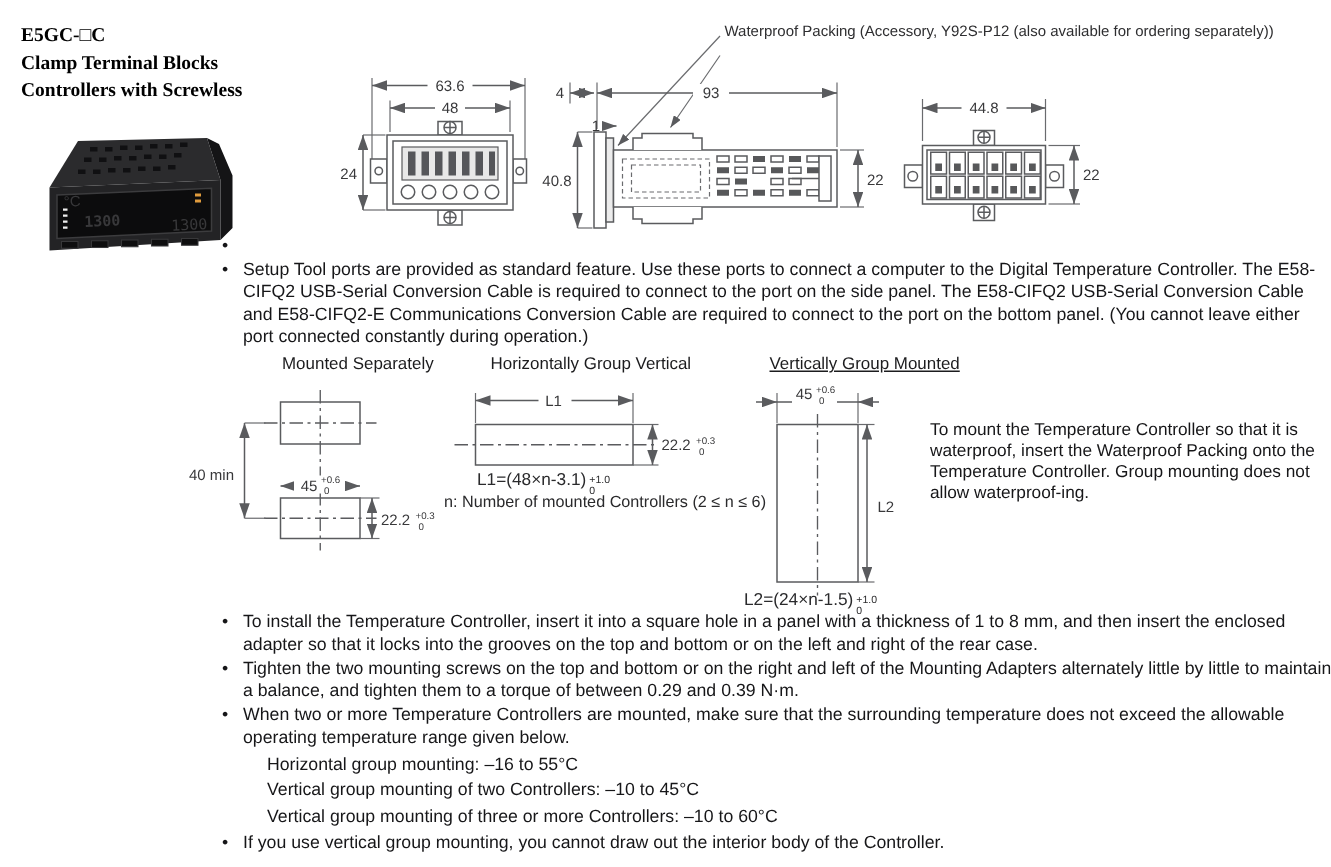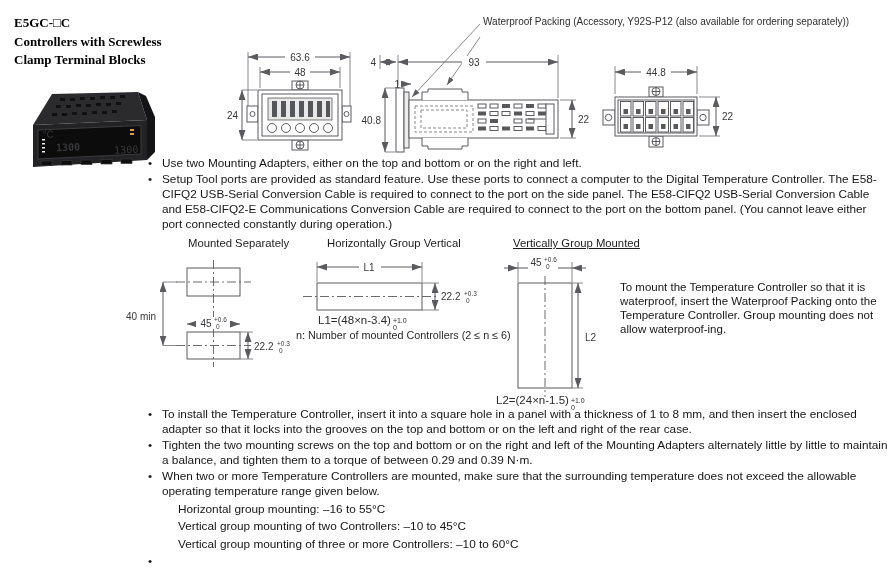--- a/index.html
+++ b/index.html
@@ -32,22 +32,22 @@
   .wbg{fill:#fff;stroke:none;}
   .tsm{font-size:6.5px;}
 </style>
 </head>
 <body>
 
 <div class="page">
 
   <div class="abs title-block">
     <div>E5GC-□C</div>
+    <div>Clamp Terminal Blocks</div>
     <div>Controllers with Screwless</div>
-    <div>Clamp Terminal Blocks</div>
   </div>
 
   <svg style="top:84px;left:26px;" width="140" height="95" viewBox="0 0 140 95">
     <g>
       <polygon points="7,41 121,36 112,8 26,10" fill="#2b2b2d"></polygon>
       <polygon points="121,36 112,8 120,12 129,33 129,68 121,76" fill="#141416"></polygon>
       <polygon points="7,41 121,36 121,76 7,83" fill="#232325"></polygon>
       <g fill="#101012">
         <rect x="34" y="14" width="5" height="3"></rect>
           <rect x="44" y="14" width="5" height="3"></rect>
@@ -261,21 +261,20 @@
       <line class="lnthin" x1="699" y1="97" x2="720" y2="97"></line>
         <line class="lnthin" x1="699" y1="136" x2="720" y2="136"></line>
       <line class="ln" x1="716" y1="97" x2="716" y2="136" marker-start="url(#ah1)" marker-end="url(#ah1)"></line>
       <text x="722" y="120">22</text>
     </g>
   </svg>
 
   <div class="abs notes" style="left:148px;top:156px;width:738px;">
     <div class="note">
       <span class="dot">•</span>
-      <span>Use two Mounting Adapters, either on the top and bottom or on the right and left.</span>
     </div>
     <div class="note">
       <span class="dot">•</span>
       <span>Setup Tool ports are provided as standard feature. Use these ports to connect a computer to the Digital Temperature Controller. The E58-CIFQ2 USB-Serial Conversion Cable is required to connect to the port on the side panel. The E58-CIFQ2 USB-Serial Conversion Cable and E58-CIFQ2-E Communications Conversion Cable are required to connect to the port on the bottom panel. (You cannot leave either port connected constantly during operation.)</span>
     </div>
   </div>
 
   <div class="abs mh" style="left:164px;top:237px;">Mounted Separately</div>
   <div class="abs mh" style="left:303px;top:237px;">Horizontally Group Vertical</div>
   <div class="abs mh" style="left:489px;top:237px;text-decoration:underline;">Vertically Group Mounted</div>
@@ -339,21 +338,21 @@
       <rect class="shape" x="518" y="47" width="54" height="105"></rect>
       <line class="cl" x1="545" y1="40" x2="545" y2="161"></line>
       <line class="lnthin" x1="572" y1="47" x2="583" y2="47"></line>
         <line class="lnthin" x1="572" y1="152" x2="583" y2="152"></line>
       <line class="ln" x1="578" y1="47" x2="578" y2="152" marker-start="url(#ah2)" marker-end="url(#ah2)"></line>
       <text x="585" y="105" font-size="10.5">L2</text>
     </g>
   </svg>
 
   <div class="abs formula" style="left:318px;top:314px;">
-    <span>L1=(48×n-3.4)</span><span class="tol">
+    <span>L1=(48×n-3.1)</span><span class="tol">
         <span>+1.0</span>
         <span>0</span>
       </span>
   </div>
   <div class="abs formula-note" style="left:296px;top:329px;">n: Number of mounted Controllers (2 ≤ n ≤ 6)</div>
   <div class="abs formula" style="left:496px;top:394px;">
     <span>L2=(24×n-1.5)</span><span class="tol">
         <span>+1.0</span>
         <span>0</span>
       </span>
@@ -372,16 +371,17 @@
     </div>
     <div class="note">
       <span class="dot">•</span>
       <span>When two or more Temperature Controllers are mounted, make sure that the surrounding temperature does not exceed the allowable operating temperature range given below.</span>
     </div>
     <div class="subnote">Horizontal group mounting: –16 to 55°C</div>
     <div class="subnote">Vertical group mounting of two Controllers: –10 to 45°C</div>
     <div class="subnote">Vertical group mounting of three or more Controllers: –10 to 60°C</div>
     <div class="note" style="margin-top:2.5px;">
       <span class="dot">•</span>
+      <span>If you use vertical group mounting, you cannot draw out the interior body of the Controller.</span>
     </div>
   </div>
 
 </div>
 
 </body></html>

